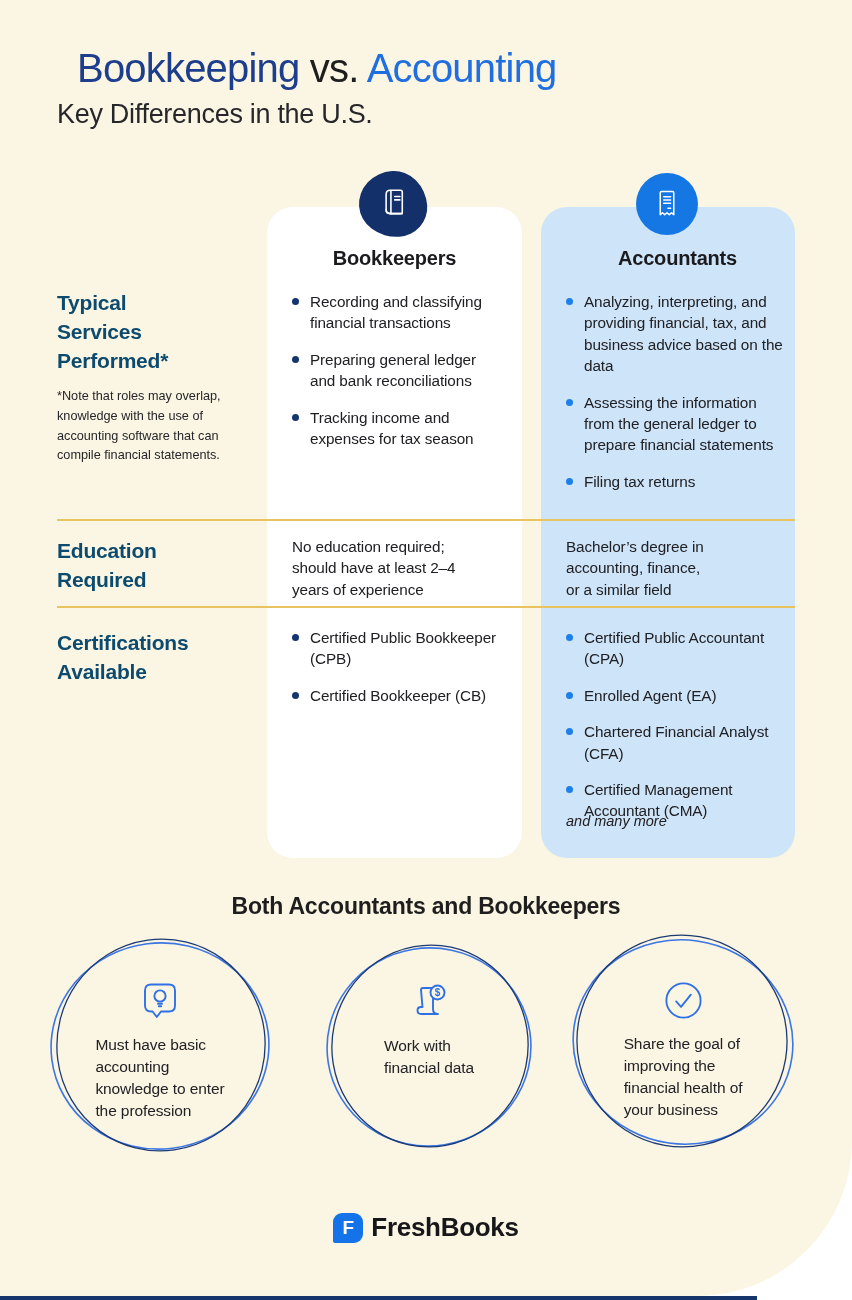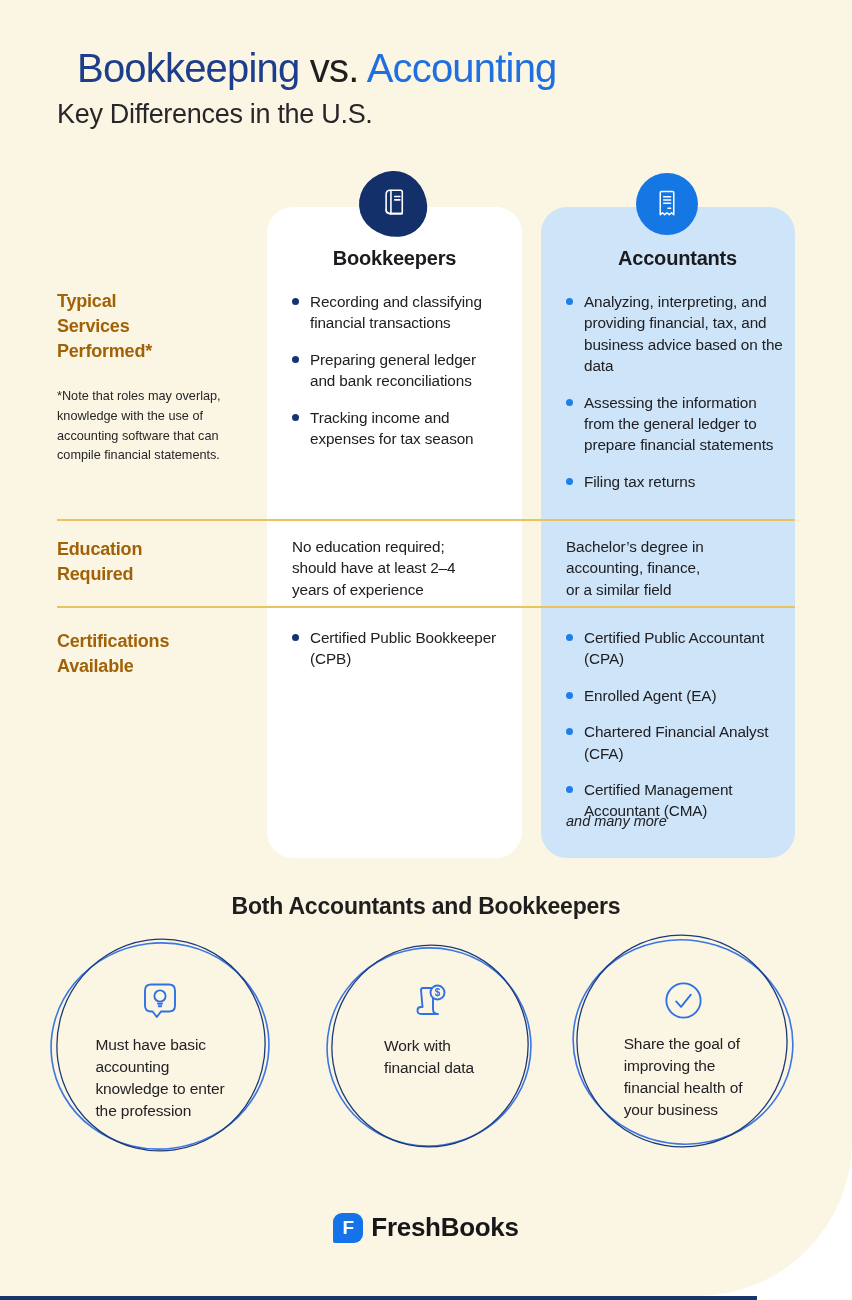--- a/index.html
+++ b/index.html
@@ -29,21 +29,21 @@
   .icon-blob { display:flex; align-items:center; justify-content:center; }
   .book-blob { left:359px; top:171px; width:68px; height:66px; background:#13306B;
                border-radius:52% 48% 44% 56% / 50% 56% 44% 50%; transform:rotate(-4deg); }
   .acct-circle { left:636px; top:173px; width:62px; height:62px; background:#1577E4; border-radius:50%; }
 
   .col-title { top:247px; text-align:center; font-size:20px; font-weight:bold; color:#1B1B1F; letter-spacing:-0.2px; }
   .col-title-book { left:267px; width:255px; }
   .col-title-acct { left:541px; width:254px;padding-left:19px; }
 
   
-  .row-header { left:57px; width:180px; font-size:18px; font-weight:bold; color:#a16207;
+  .row-header { left:57px; width:180px; font-size:21px; font-weight:bold; color:#0c4a6e;
                 line-height:1.38; letter-spacing:-0.2px; white-space:pre-line; }
   .hdr-services { top:289px; }
   .hdr-education { top:537px; }
   .hdr-cert { top:629px; }
   .footnote { left:57px; top:387px; width:180px; font-size:12.7px; line-height:1.56;
               color:#26262A; white-space:pre-line; }
 
   .divider { left:57px; width:738px; height:2px; background:#E9C360; z-index:5; }
   .divider-1 { top:519px; }
   .divider-2 { top:606px; }
@@ -150,20 +150,21 @@
   <div class="abs edu-text edu-acct">Bachelor’s degree in
 accounting, finance,
 or a similar field</div>
 
   <div class="abs divider divider-2"></div>
 
   <div class="abs row-header hdr-cert">Certifications
 Available</div>
   <ul class="abs bullets bullets-navy list-cert-book">
     <li>Certified Public Bookkeeper (CPB)</li>
+    <li>Certified Bookkeeper (CB)</li>
   </ul>
   <ul class="abs bullets bullets-blue list-cert-acct">
     <li>Certified Public Accountant (CPA)</li>
     <li>Enrolled Agent (EA)</li>
     <li>Chartered Financial Analyst (CFA)</li>
     <li>Certified Management Accountant (CMA)</li>
   </ul>
   <div class="abs more-note">and many more</div>
 
   <div class="abs both-heading">Both Accountants and Bookkeepers</div>

